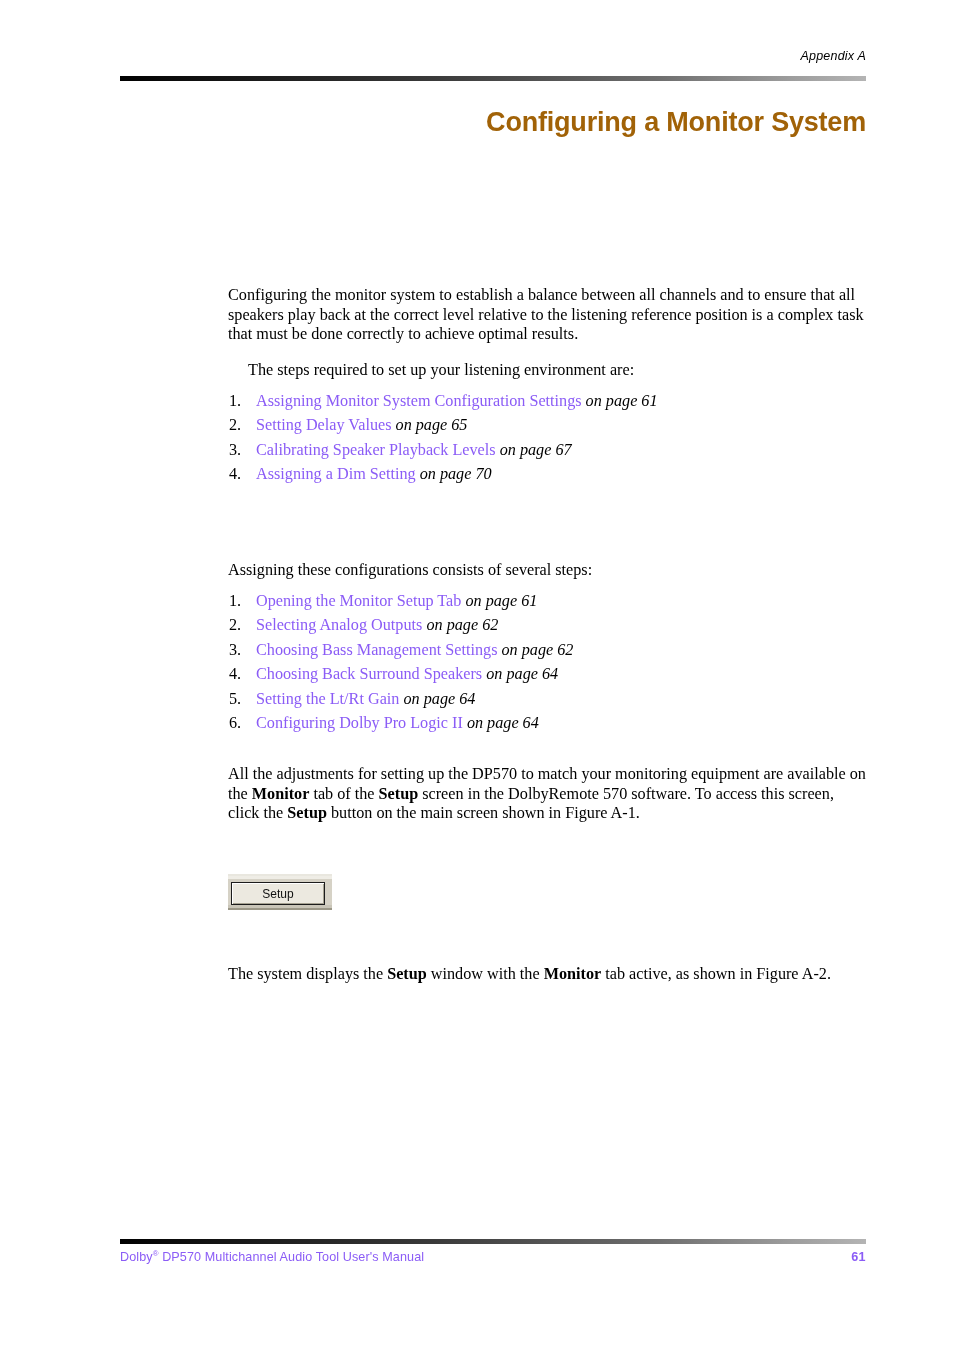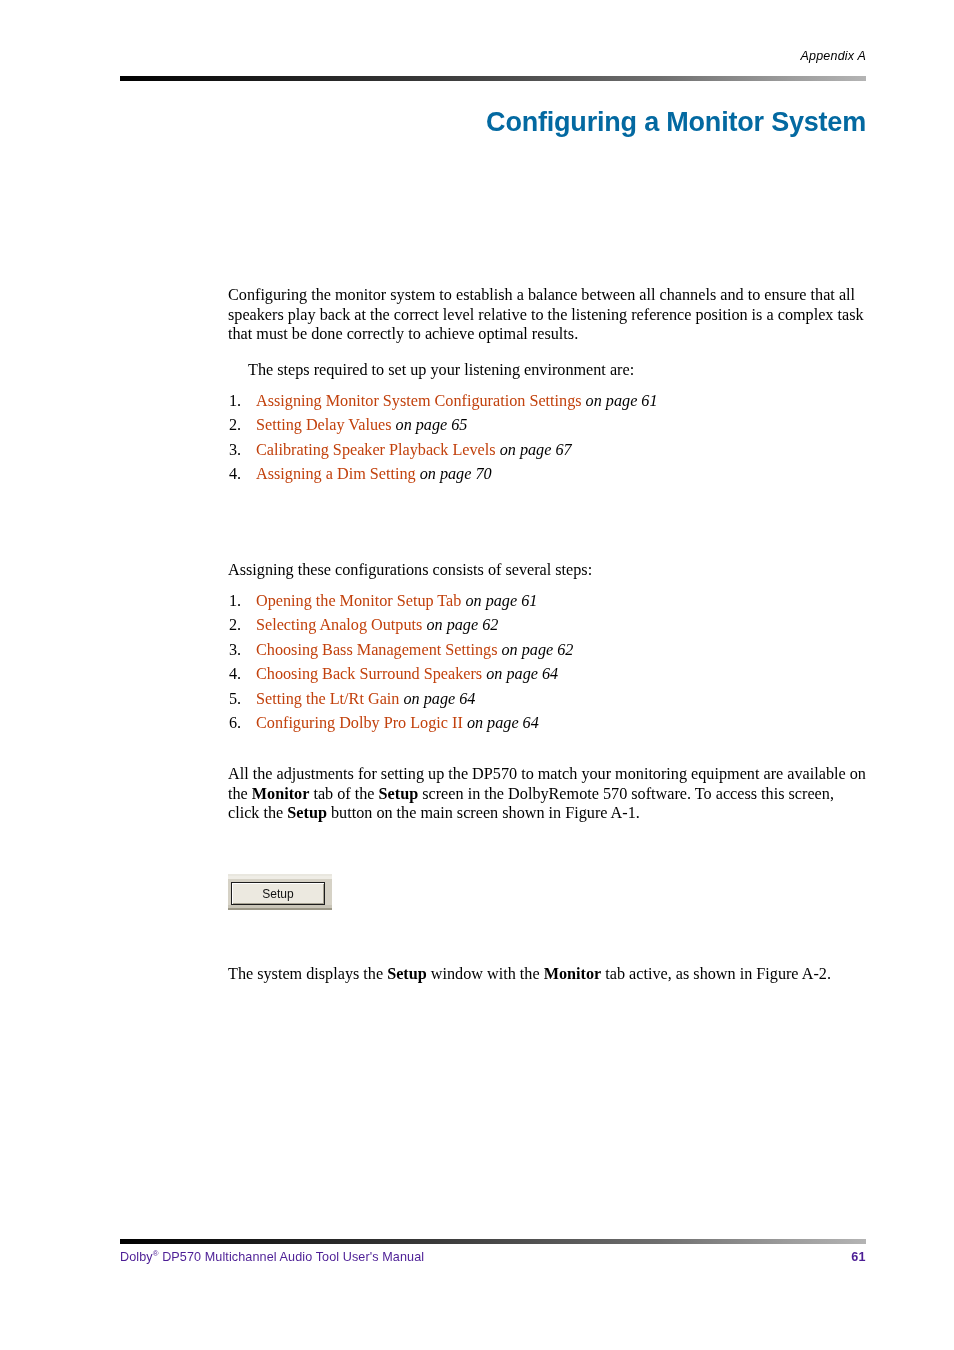--- a/index.html
+++ b/index.html
@@ -51,21 +51,21 @@
   .chapter-title {
     position: absolute;
     left: 120px;
     right: 88px;
     top: 89px;
     text-align: right;
     font-family: "Liberation Sans", "DejaVu Sans", sans-serif;
     font-weight: bold;
     font-size: 27px;
     letter-spacing: -0.2px;
-    color: #0369a1;
+    color: #a16207;
     line-height: 1.15;
   }
 
   
   .content {
     position: absolute;
     left: 228px;
     top: 0;
     width: 638px;
   }
@@ -95,21 +95,21 @@
   }
   ol.xref-list li .num {
     position: absolute;
     left: 1px;
     top: 0;
     width: 20px;
     text-align: left;
     color: #000000;
   }
   .xref {
-    color: #c2410c;
+    color: #8b5cf6;
     text-decoration: none;
     text-align: right;
   }
   .tail { color: #000000; font-style: italic; }
 
   b, .bold { font-weight: bold; }
 
   
   .figure-setup {
     position: absolute;
@@ -162,21 +162,21 @@
   }
 
   
   .footer {
     position: absolute;
     left: 120px;
     width: 746px;
     top: 1250px;
     font-family: "Liberation Sans", "DejaVu Sans", sans-serif;
     font-size: 12.6px;
-    color: #4c1d95;
+    color: #8b5cf6;
     display: flex;
     justify-content: space-between;
     align-items: baseline;
     line-height: 1.1;
   }
   .footer .left { letter-spacing: 0.1px; }
   .footer .right { font-weight: bold; letter-spacing: 0.4px; }
   sup { font-size: 0.62em; vertical-align: super; }
 </style>
 </head>

